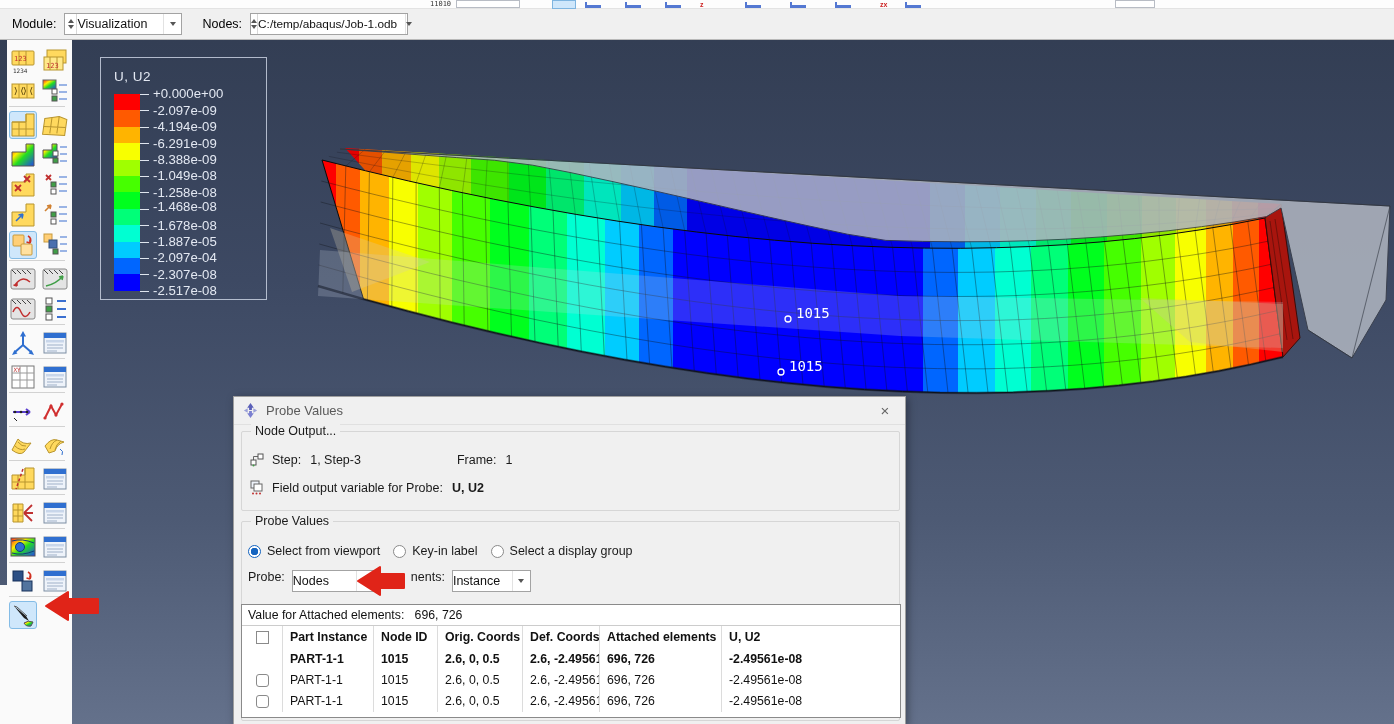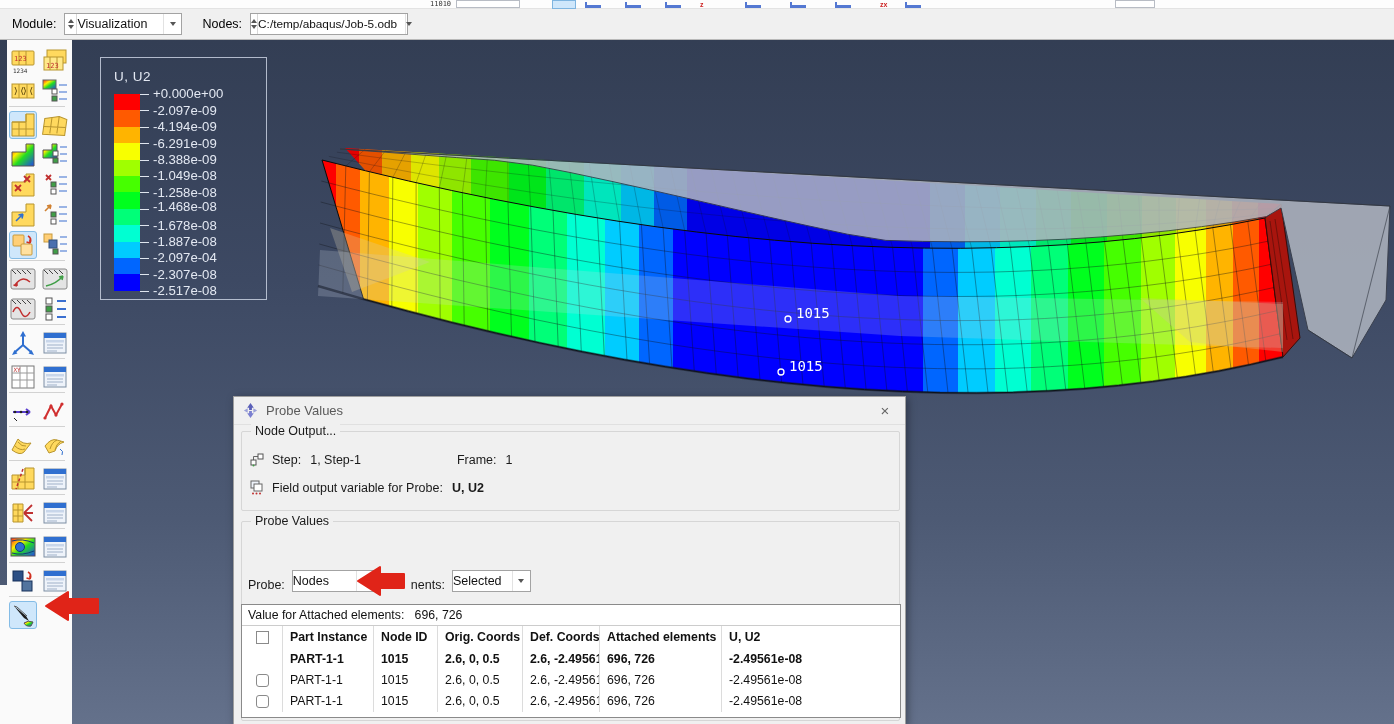--- a/index.html
+++ b/index.html
@@ -53,21 +53,21 @@
   .groupbox { position:absolute; left:7px; width:659px; border:1px solid #d6d6d6; border-radius:2px; }
   .group-label { position:absolute; left:9px; top:-8px; background:#f0f0f0; padding:0 4px; font-size:12.5px; color:#1a1a1a; }
   .fo-row { position:absolute; left:8px; display:flex; align-items:center; font-size:12.5px; color:#1a1a1a; }
   .fo-row svg { width:15px; height:15px; margin-right:7px; }
   .lbl { margin-right:9px; }
   .val-strong { font-weight:bold; }
   .radio-row { position:absolute; left:6px; top:22px; display:flex; align-items:center; font-size:12.5px; color:#1a1a1a; }
   .radio-item { display:flex; align-items:center; margin-right:13px; }
   .radio { width:13px; height:13px; border-radius:50%; border:1px solid #8a8a8a; background:#fff; margin-right:6px; flex:0 0 auto; }
   .radio.sel { border:1px solid #1464c0; background:radial-gradient(circle,#1464c0 0 3.5px,#fff 4px); }
-  .probe-row { position:absolute; left:6px; top:48px; display:flex; align-items:flex-end; font-size:12.5px; color:#1a1a1a; }
+  .probe-row { position:absolute; left:6px; top:48px; display:flex; align-items:flex-start; font-size:12.5px; color:#1a1a1a; }
   .probe-row .combo { margin-left:7px; }
 
   
   .probe-table { position:absolute; left:7px; top:207px; width:660px; height:114px; background:#fff; border:1px solid #8a8a8a; font-size:12.3px; color:#111; }
   .pt-info { height:21px; line-height:21px; padding-left:6px; border-bottom:1px solid #ccc; white-space:nowrap; }
   .pt-row { display:flex; height:21px; line-height:21px; }
   .pt-row.hdr { height:23px; line-height:23px; font-weight:bold; }
   .pt-row.boldrow { font-weight:bold; }
   .pt-cell { padding-left:7px; overflow:hidden; white-space:nowrap; border-right:1px solid #dcdcdc; }
   .pt-cell.last { border-right:none; }
@@ -167,21 +167,21 @@
     <span class="chev">
         <span class="tri-dn"></span>
       </span>
   </div>
   <span class="mb-label" style="margin-left:20px">Nodes:</span>
   <div class="combo" style="width:158px">
     <span class="spin">
         <span class="tri-up"></span>
         <span class="tri-dn"></span>
       </span>
-    <span class="val" style="flex:1; font-size:11.8px">C:/temp/abaqus/Job-5.odb</span>
+    <span class="val" style="flex:1; font-size:11.8px">C:/temp/abaqus/Job-1.odb</span>
     <span class="chev">
         <span class="tri-dn"></span>
       </span>
   </div>
 </div>
 
 <div class="viewport">
   <svg id="beam-svg" viewBox="72 40 1322 684" preserveAspectRatio="none">
       <path d="M345.0,148.0 L1281.0,204.0 L1265.0,218.0 L1265.0,218.0 L1233.2,224.2 L1200.8,229.7 L1168.0,234.5 L1134.7,238.6 L1100.9,241.9 L1066.6,244.6 L1031.8,246.5 L996.5,247.7 L960.8,248.3 L924.5,248.1 L887.8,247.2 L850.5,245.6 L812.8,243.3 L774.6,240.2 L735.9,236.5 L696.7,232.0 L657.1,226.9 L616.9,221.0 L576.2,214.4 L535.1,207.1 L493.4,199.1 L451.3,190.4 L408.7,181.0 L365.6,170.8 Z" fill="url(#g-beam)"></path>
       <path d="M345.0,148.0 L1281.0,204.0 L1265.0,218.0 L1265.0,218.0 L1233.2,224.2 L1200.8,229.7 L1168.0,234.5 L1134.7,238.6 L1100.9,241.9 L1066.6,244.6 L1031.8,246.5 L996.5,247.7 L960.8,248.3 L924.5,248.1 L887.8,247.2 L850.5,245.6 L812.8,243.3 L774.6,240.2 L735.9,236.5 L696.7,232.0 L657.1,226.9 L616.9,221.0 L576.2,214.4 L535.1,207.1 L493.4,199.1 L451.3,190.4 L408.7,181.0 L365.6,170.8 Z" fill="#000" opacity="0.10"></path>
@@ -228,21 +228,21 @@
         <div class="legend-label" style="top:94.0px">-8.388e-09</div>
         <div class="legend-tick" style="top:118.0px"></div>
         <div class="legend-label" style="top:110.4px">-1.049e-08</div>
         <div class="legend-tick" style="top:134.4px"></div>
         <div class="legend-label" style="top:126.8px">-1.258e-08</div>
         <div class="legend-tick" style="top:150.8px"></div>
         <div class="legend-label" style="top:141px">-1.468e-08</div>
         <div class="legend-tick" style="top:167.2px"></div>
         <div class="legend-label" style="top:159.6px">-1.678e-08</div>
         <div class="legend-tick" style="top:183.6px"></div>
-        <div class="legend-label" style="top:176.0px">-1.887e-08</div>
+        <div class="legend-label" style="top:176.0px">-1.887e-05</div>
         <div class="legend-tick" style="top:200.0px"></div>
         <div class="legend-label" style="top:192.4px">-2.097e-04</div>
         <div class="legend-tick" style="top:216.4px"></div>
         <div class="legend-label" style="top:208.8px">-2.307e-08</div>
         <div class="legend-tick" style="top:232.8px"></div>
         <div class="legend-label" style="top:225.2px">-2.517e-08</div>
       </div>
   </div>
 </div>
 
@@ -572,52 +572,66 @@
   <div class="groupbox" style="top:34px; height:80px">
     <span class="group-label">Node Output...</span>
     <div class="fo-row" style="top:20px">
       <svg viewBox="0 0 15 15">
         <path d="M3.5,9V4.5h6" stroke="#666" fill="none"></path>
         <rect x="1" y="8" width="5" height="5" fill="#fff" stroke="#555"></rect>
         <rect x="8" y="2" width="5" height="5" fill="#fff" stroke="#555"></rect>
         <circle cx="3.5" cy="13.5" r="1" fill="#3f9e46"></circle>
       </svg>
       <span class="lbl">Step:</span>
-      <span style="margin-right:96px">1, Step-1</span>
+      <span style="margin-right:96px">1, Step-3</span>
       <span class="lbl">Frame:</span>
       <span>1</span>
     </div>
     <div class="fo-row" style="top:48px">
       <svg viewBox="0 0 15 15">
         <rect x="1" y="1" width="8" height="7" fill="#eef3fa" stroke="#666"></rect>
         <rect x="4" y="4" width="8" height="7" fill="#fff" stroke="#666"></rect>
         <g fill="#c03030">
             <circle cx="3" cy="13.5" r="1"></circle>
             <circle cx="6.5" cy="13.5" r="1"></circle>
             <circle cx="10" cy="13.5" r="1"></circle>
           </g>
       </svg>
       <span class="lbl">Field output variable for Probe:</span>
       <span class="val-strong">U, U2</span>
     </div>
   </div>
 
   <div class="groupbox" style="top:124px; height:200px">
     <span class="group-label">Probe Values</span>
+    <div class="radio-row" id="radio-row">
+        <span class="radio-item">
+       <span class="radio sel"></span>
+       <span>Select from viewport</span>
+        </span>
+        <span class="radio-item">
+       <span class="radio"></span>
+       <span>Key-in label</span>
+        </span>
+        <span class="radio-item">
+       <span class="radio"></span>
+       <span>Select a display group</span>
+        </span>
+      </div>
     <div class="probe-row">
       <span>Probe:</span>
       <div class="combo" style="width:83px">
         <span class="val" style="flex:1">Nodes</span>
         <span class="chev">
             <span class="tri-dn"></span>
           </span>
       </div>
       <span style="margin-left:36px">nents:</span>
       <div class="combo" style="width:79px">
-        <span class="val" style="flex:1">Selected</span>
+        <span class="val" style="flex:1">Instance</span>
         <span class="chev">
             <span class="tri-dn"></span>
           </span>
       </div>
     </div>
   </div>
 
   <div class="probe-table">
     <div class="pt-info">
       <span>Value for Attached elements:</span>&nbsp;&nbsp;

